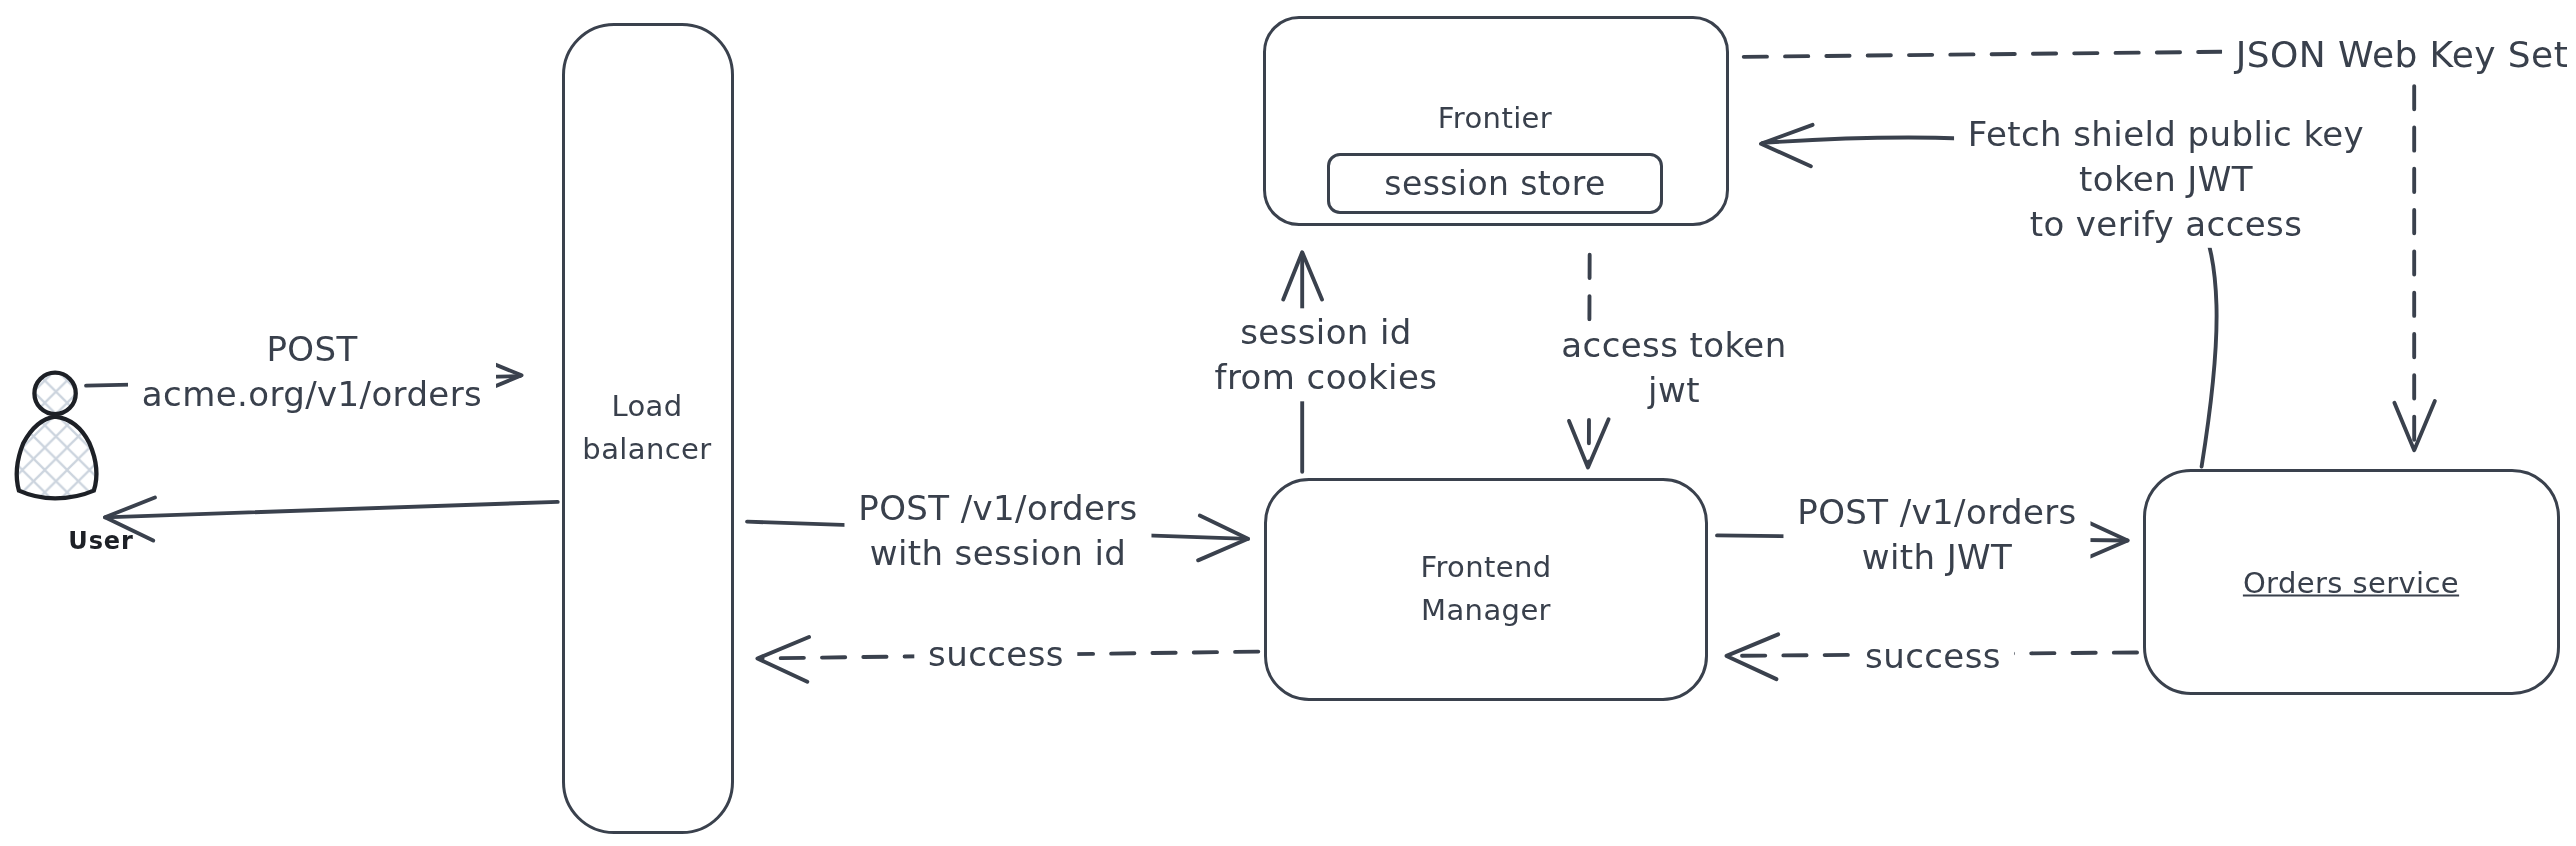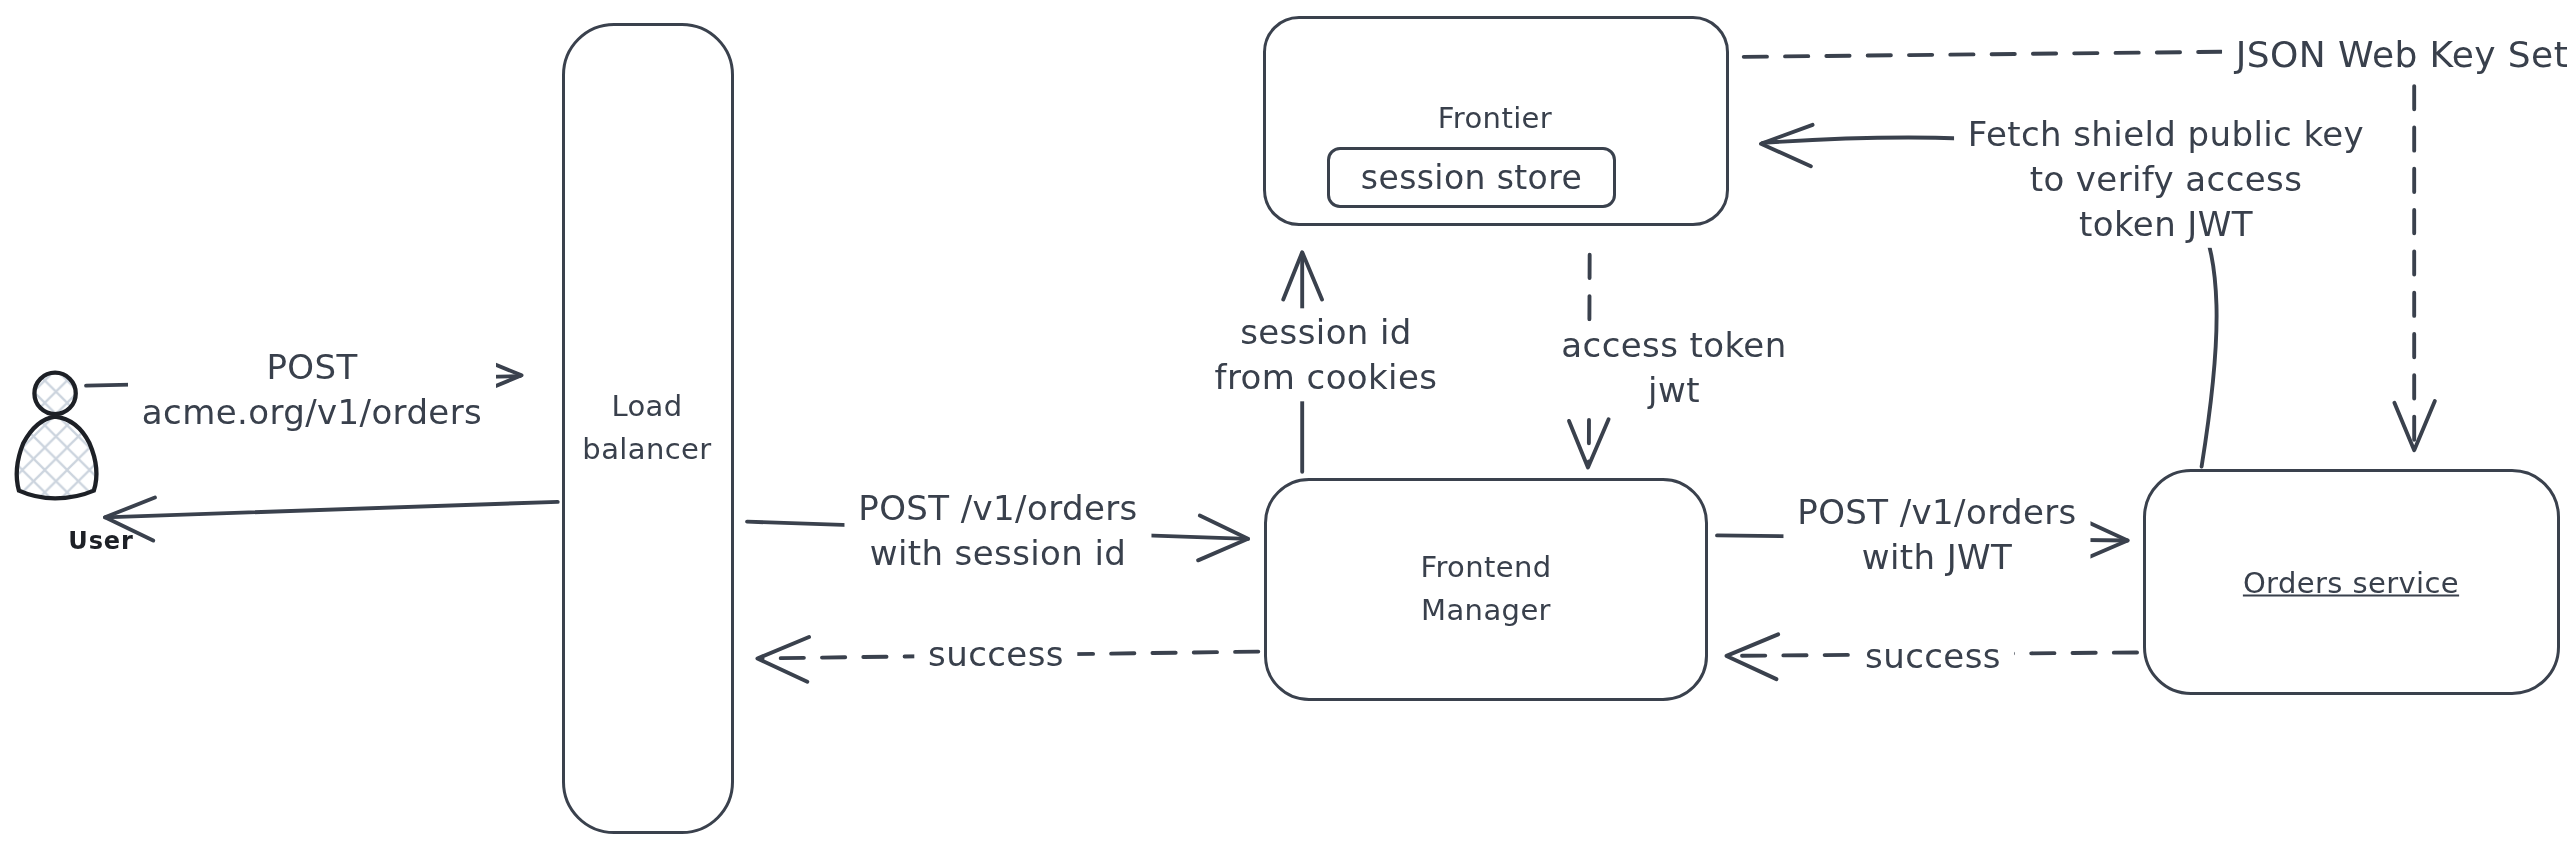--- a/index.html
+++ b/index.html
@@ -97,21 +97,21 @@
     <path class="head" d="M 2106 145 L 2046 167 L 2104 193"></path>
 
     <path class="edge dashed" d="M 2026 66 L 2590 60"></path>
 
     <path class="edge dashed" d="M 2805 100 L 2805 520"></path>
     <path class="head" d="M 2782 468 L 2805 523 L 2829 466"></path>
   </svg>
 
   <div class="box" style="left:562px;top:23px;width:172px;height:811px;border-radius:52px;"></div>
   <div class="box" style="left:1263px;top:16.4px;width:466px;height:210px;border-radius:36px;"></div>
-  <div class="store-box" style="left:1327px;top:147px;width:289px;height:61px;">
+  <div class="store-box" style="left:1327px;top:153px;width:336px;height:61px;">
     <span>session store</span>
   </div>
   <div class="box" style="left:1264px;top:478px;width:444px;height:223px;border-radius:45px;"></div>
   <div class="box" style="left:2143px;top:469px;width:417px;height:226px;border-radius:48px;"></div>
 
   <div class="user-name" style="left:57px;top:541px;">User</div>
 
   <div class="node-label" style="left:647px;top:428px;">
     <span>Load</span>
     <span>balancer</span>
@@ -119,21 +119,21 @@
 
   <div class="node-label" style="left:1495px;top:118px;">Frontier</div>
 
   <div class="node-label" style="left:1486px;top:589px;">
     <span>Frontend</span>
     <span>Manager</span>
   </div>
 
   <div class="node-label" style="left:2351px;top:583px;text-decoration:underline;">Orders service</div>
 
-  <div class="edge-label" style="left:312px;top:390px;">
+  <div class="edge-label" style="left:312px;top:372px;">
     <span>POST</span>
     <span>acme.org/v1/orders</span>
   </div>
 
   <div class="edge-label" style="left:998px;top:531px;">
     <span>POST /v1/orders</span>
     <span>with session id</span>
   </div>
 
   <div class="edge-label" style="left:996px;top:654px;">success</div>
@@ -150,20 +150,20 @@
 
   <div class="edge-label" style="left:1937px;top:535px;">
     <span>POST /v1/orders</span>
     <span>with JWT</span>
   </div>
 
   <div class="edge-label" style="left:1933px;top:656px;">success</div>
 
   <div class="edge-label" style="left:2166px;top:179px;">
     <span>Fetch shield public key</span>
+    <span>token JWT</span>
     <span>to verify access</span>
-    <span>token JWT</span>
   </div>
 
   <div class="edge-label jwks-label" style="left:2402px;top:54px;">JSON Web Key Set</div>
 
 </div>
 
 
 </body></html>

